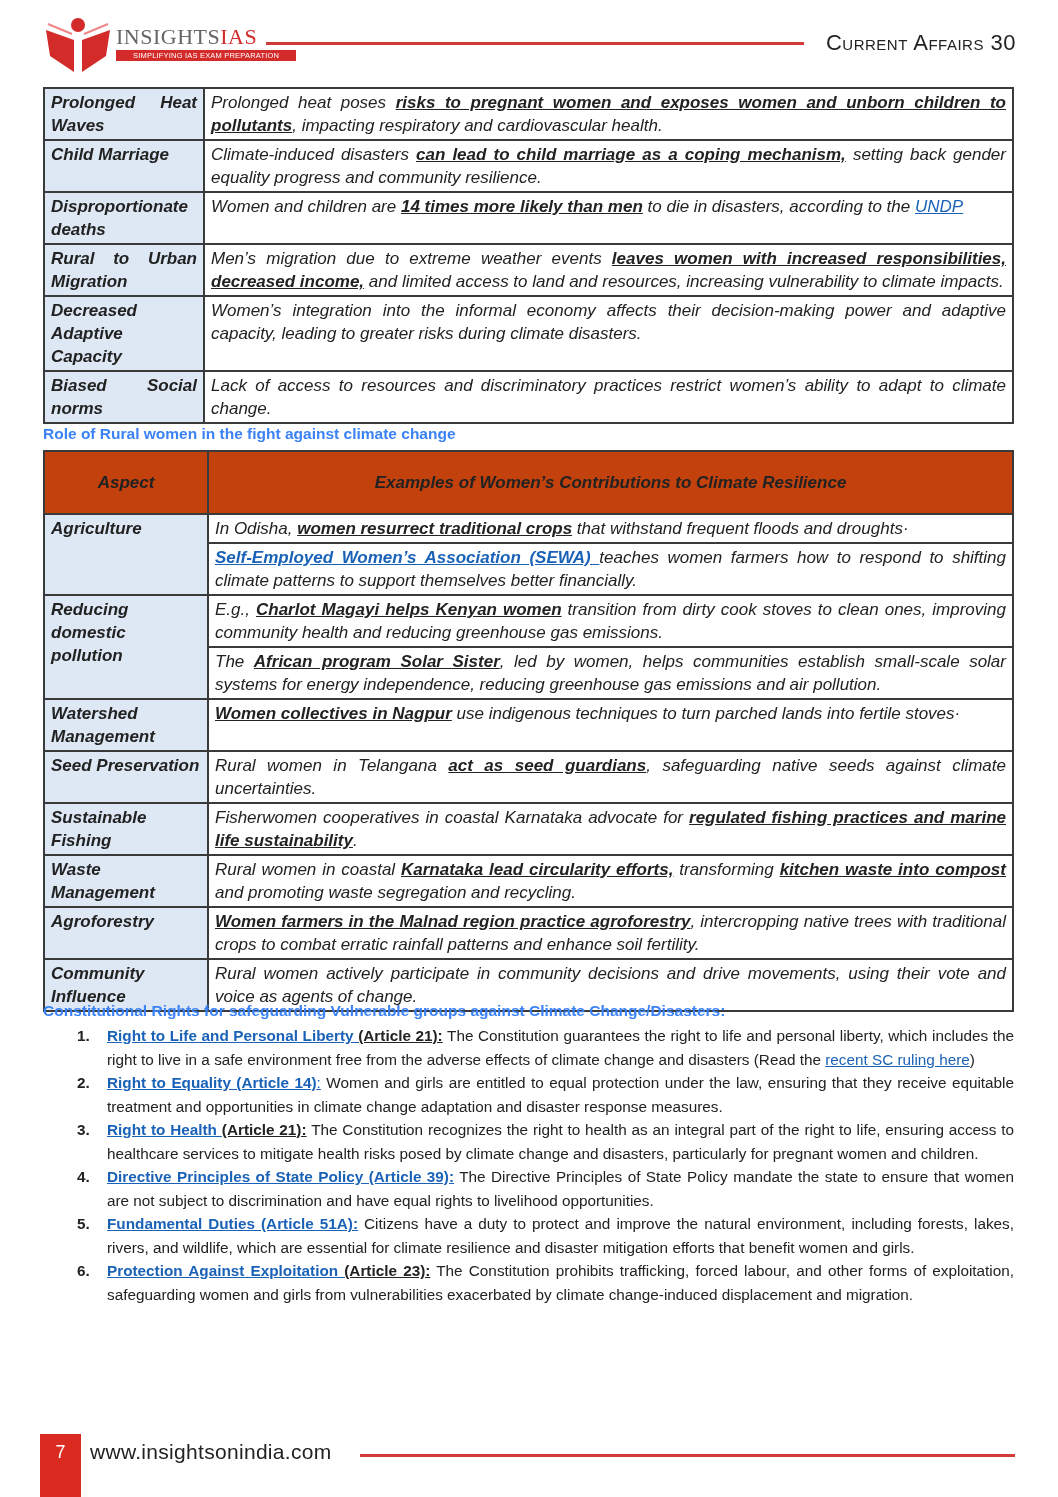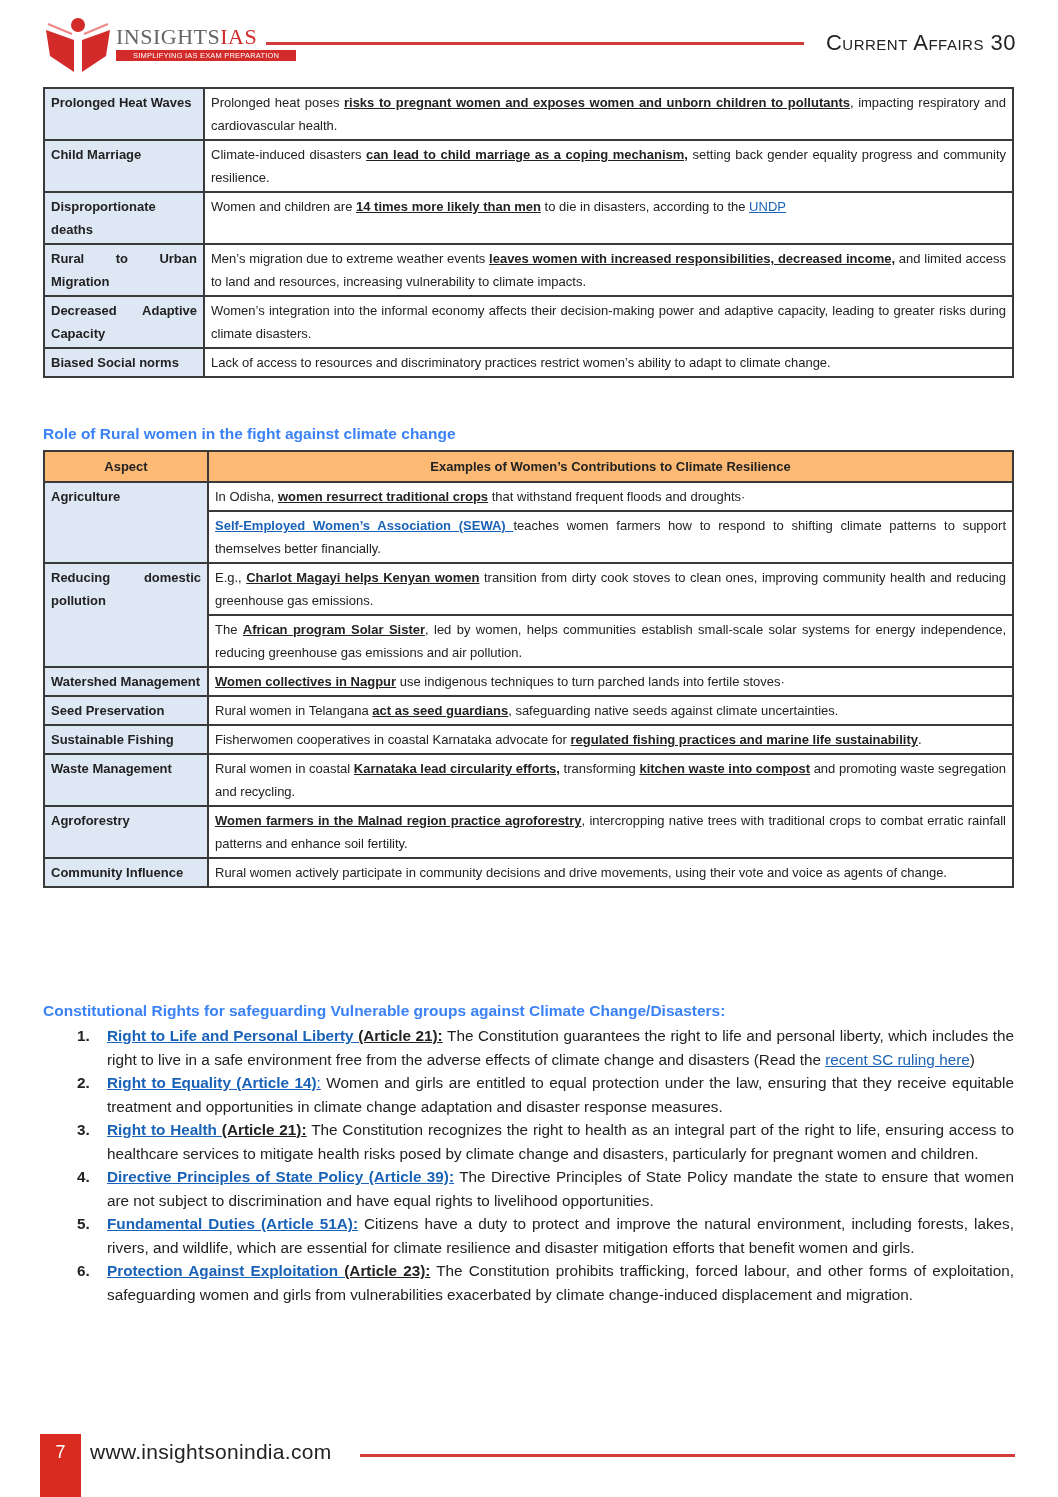--- a/index.html
+++ b/index.html
@@ -11,26 +11,26 @@
   .logo-text { position: absolute; left: 72px; top: 10px; font-family: "Liberation Serif", serif;
                font-size: 22px; letter-spacing: 0.5px; color: #666; line-height: 22px; }
   .logo-text .ias { color: #d32a2a; }
   .logo-tag { position: absolute; left: 72px; top: 34px; background: #d32a2a; color: #fff;
               font-size: 7.5px; padding: 1px 17px; letter-spacing: 0.2px; white-space: nowrap; }
   .hdr-line { position: absolute; left: 266px; top: 42px; width: 538px; height: 3px; background: #d33a3a; }
   .hdr-title { position: absolute; right: 42px; top: 30px; font-family: "Liberation Sans", sans-serif;
                font-variant: small-caps; font-size: 22px; color: #222; letter-spacing: 0.5px; }
 
   table.doc { position: absolute; left: 43px; border-collapse: collapse; width: 971px;
-              font-size: 13px; line-height: 23px; }
+              font-size: 17px; line-height: 23px; font-style: italic; }
   table.doc td, table.doc th { border: 2px solid #3a3a3a; vertical-align: top; padding: 2px 6px 2px 6px; }
   table.doc td.lab { background: #dde8f4; font-weight: bold; width: 146px; text-align: justify;
                      text-align-last: left; }
   table.doc td.val { text-align: justify; }
-  table.doc th { background: #fdba74; font-weight: bold; text-align: center; padding: 3px 6px; margin-left: 20px; }
+  table.doc th { background: #c2410c; font-weight: bold; text-align: center; padding: 19px 6px; margin-left: 20px; }
   .u { text-decoration: underline; font-weight: bold; }
   .link { color: #1a62b8; text-decoration: underline; }
   .linkb { color: #1a62b8; text-decoration: underline; font-weight: bold; }
 
   #t1 { top: 87px; }
   #t2 { top: 450px; }
   #t2 td.lab { width: 150px; }
 
   .sec-title { position: absolute; left: 43px; font-weight: bold; font-size: 15.5px; color: #3b82f6; }
   #sec2 { top: 425px; }

